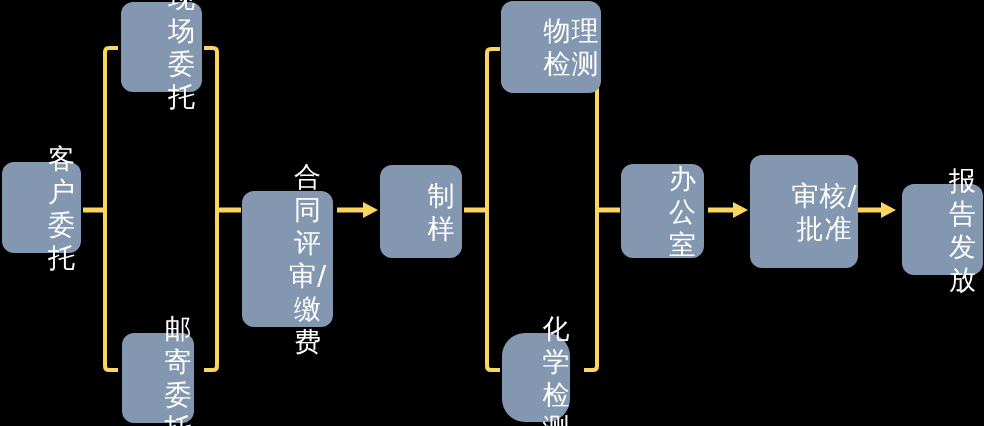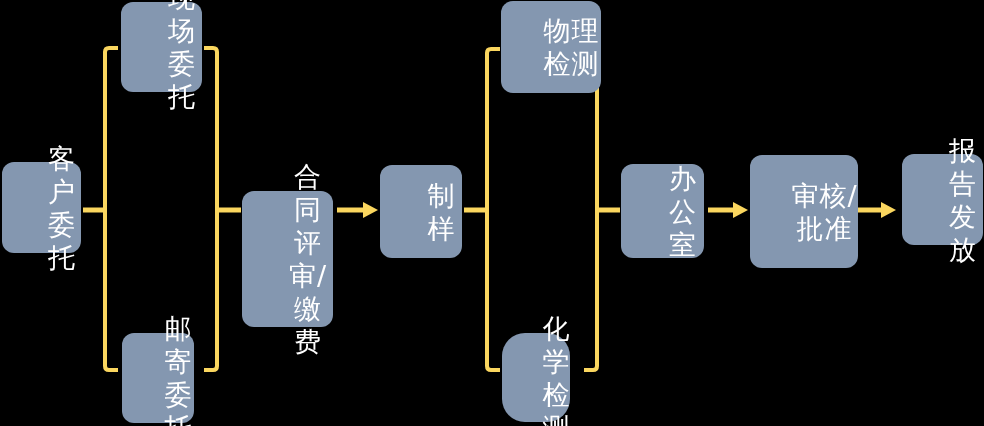--- a/index.html
+++ b/index.html
@@ -101,16 +101,16 @@
 
   <div class="node" style="left:502px; top:333px; width:68px; height:89px;border-radius:23px;">化学
 检测</div>
 
   <div class="node" style="left:621px; top:164px; width:83px; height:94px;">办公
 室</div>
 
   <div class="node" style="left:750px; top:155px; width:108px; height:113px;">审核/
 批准</div>
 
-  <div class="node" style="left:902px; top:154px; width:81px; height:91px;">报告
+  <div class="node" style="left:902px; top:184px; width:81px; height:91px;">报告
 发放</div>
 
 </div>
 
 </body></html>

